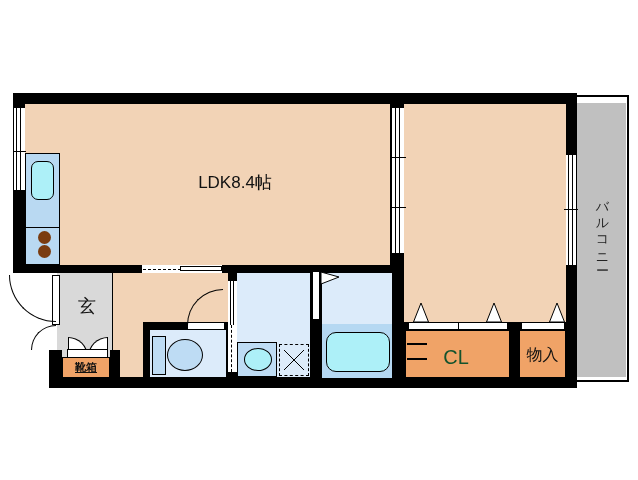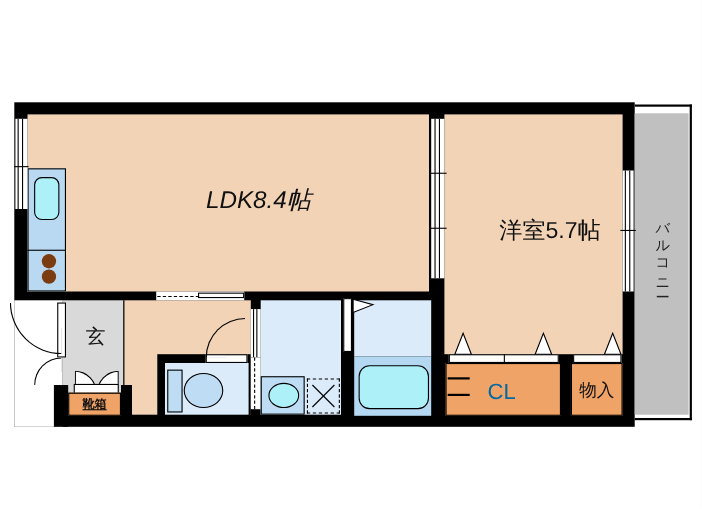--- a/index.html
+++ b/index.html
@@ -115,25 +115,24 @@
   <div class="abs floor-closet label" style="left:62px;top:357px;width:48px;height:21px;text-decoration:underline;">
     <span class="label" style="font-size:11px;font-weight:bold;">靴箱</span>
   </div>
 
   <div class="abs fixture-blue outlined" style="left:237px;top:342px;width:40px;height:35px;"></div>
   <div class="abs cyan outlined" style="left:244px;top:348px;width:28px;height:23px;border-radius:50%;"></div>
   <div class="abs floor-wet" style="left:279px;top:344px;width:30px;height:32px;border:1px dashed #000;"></div>
 
   <div class="abs white outlined" style="left:312px;top:271px;width:8px;height:49px;"></div>
 
-  <div class="abs label" style="left:160px;top:168px;width:150px;height:28px;font-size:22px;font-style:italic;">LDK8.4帖</div>
-  <div class="abs label" style="left:430px;top:195px;width:140px;height:27px;font-size:21px;">洋室5.7帖</div>
+  <div class="abs label" style="left:160px;top:168px;width:150px;height:28px;font-size:17px;">LDK8.4帖</div>
   <div class="abs" style="left:591px;top:162px;width:20px;height:135px;writing-mode:vertical-rl;text-orientation:upright;font-size:13px;letter-spacing:3px;color:#222;text-align:center;">バルコニー</div>
   <div class="abs label" style="left:72px;top:294px;width:30px;height:24px;font-size:18px;">玄</div>
-  <div class="abs label" style="left:430px;top:344px;width:52px;height:26px;font-size:20px;color:#0369a1;">CL</div>
+  <div class="abs label" style="left:430px;top:344px;width:52px;height:26px;font-size:20px;color:#14532d;">CL</div>
   <div class="abs label" style="left:519px;top:342px;width:47px;height:26px;font-size:16px;">物入</div>
 
   <svg class="overlay" width="638" height="480" viewBox="0 0 638 480">
     <polygon points="421,303 413.5,322 428.5,322" fill="#fff" stroke="#000" stroke-width="1"></polygon>
     <polygon points="494,303 486.5,322 501.5,322" fill="#fff" stroke="#000" stroke-width="1"></polygon>
     <polygon points="557,303 549.5,322 564.5,322" fill="#fff" stroke="#000" stroke-width="1"></polygon>
     <polygon points="321,272 339,277 321,284" fill="#fff" stroke="#000" stroke-width="1"></polygon>
     <line x1="284" y1="350" x2="304" y2="370" stroke="#000" stroke-width="1"></line>
     <line x1="304" y1="350" x2="284" y2="370" stroke="#000" stroke-width="1"></line>
   </svg>

